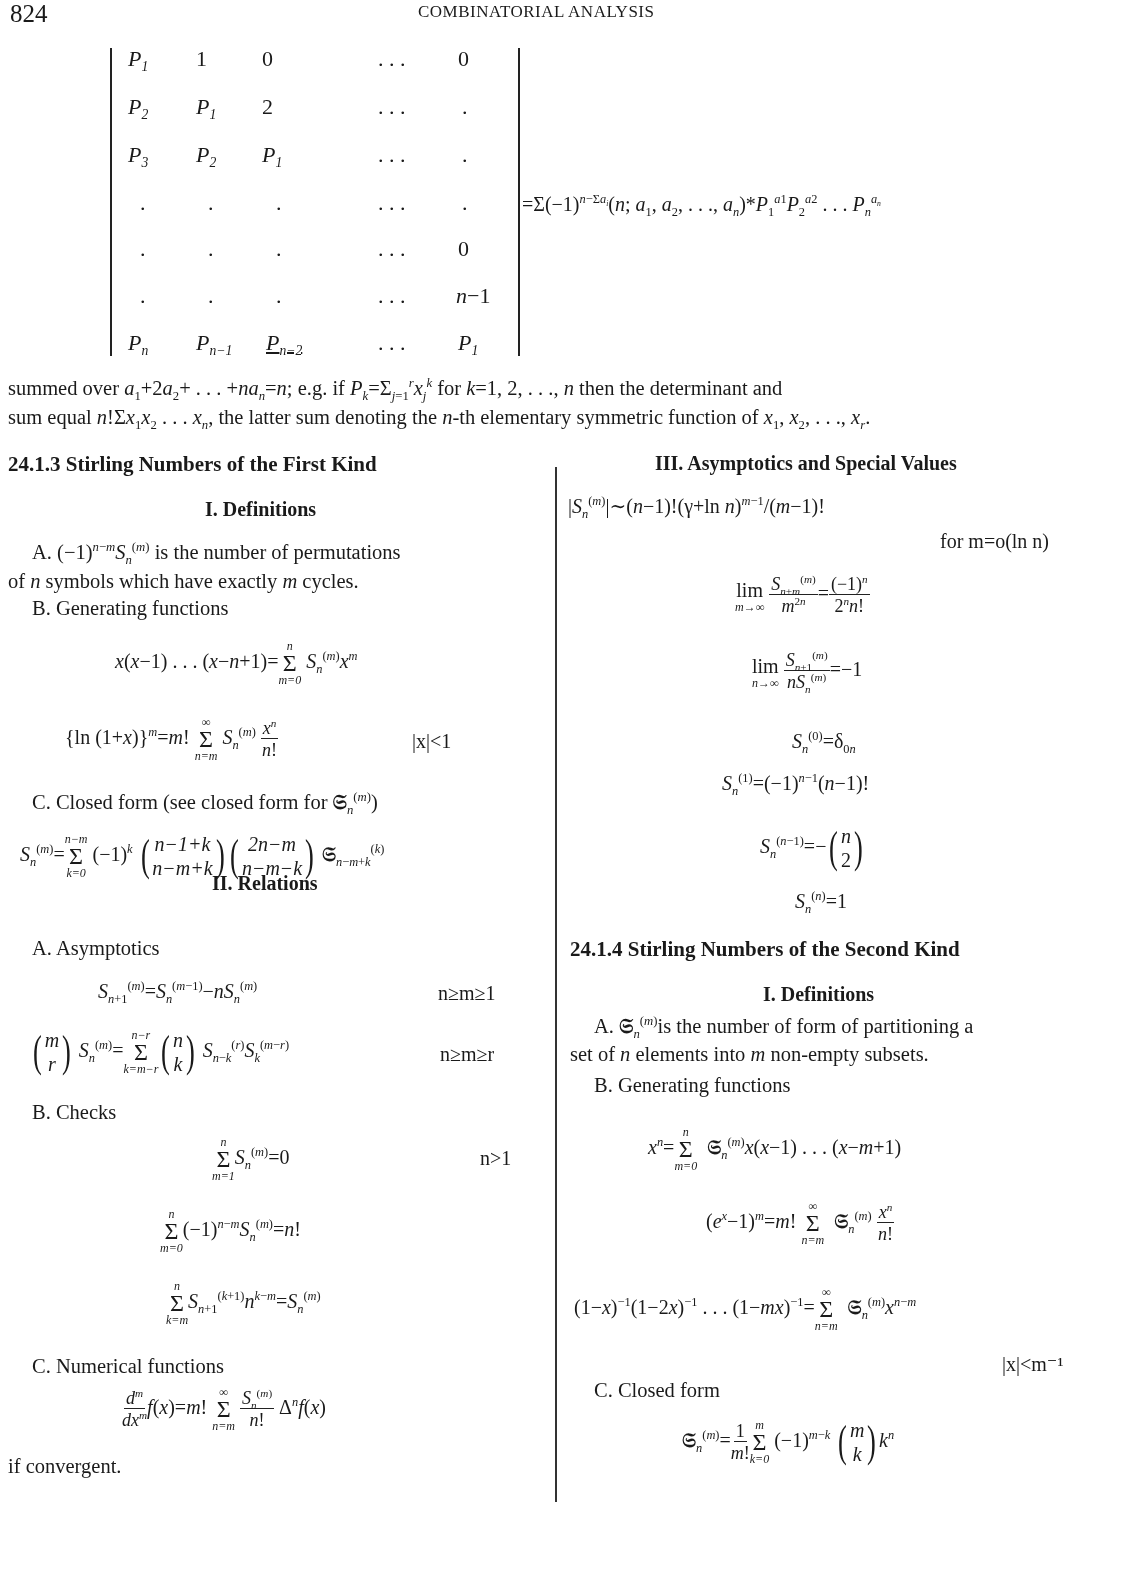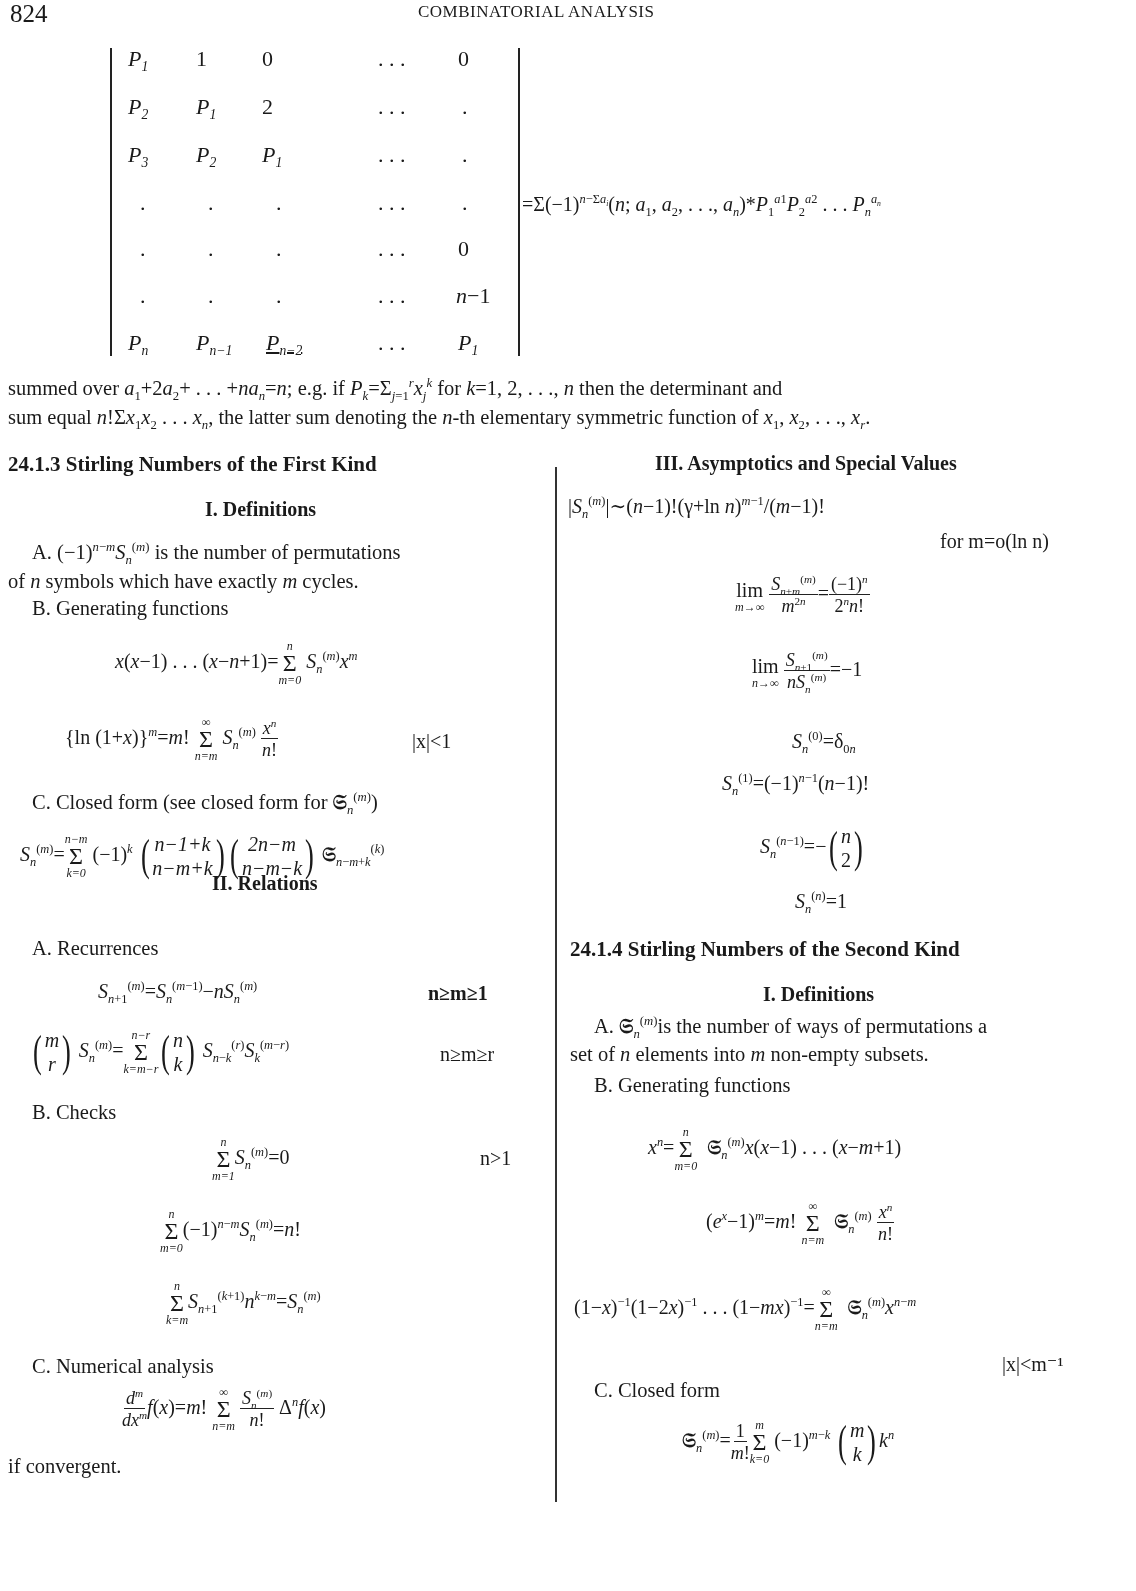--- a/index.html
+++ b/index.html
@@ -140,26 +140,26 @@
       <span class="in">
         <span>2<i>n</i>−<i>m</i></span>
         <span><i>n</i>−<i>m</i>−<i>k</i></span>
       </span>
       <span class="p">)</span>
     </span>
   <span class="frak">𝔖</span><sub><i>n</i>−<i>m</i>+<i>k</i></sub><sup>(<i>k</i>)</sup>
 </div>
 
 <div class="abs h-sub" style="left:212px; top:872px;">II. Relations</div>
-<div class="abs para" style="left:32px; top:934px;">A.  Recurrences</div>
+<div class="abs para" style="left:32px; top:934px;">A.  Asymptotics</div>
 
 <div class="abs eq" style="left:98px; top:980px;">
   <i>S</i><sub><i>n</i>+1</sub><sup>(<i>m</i>)</sup>=<i>S</i><sub><i>n</i></sub><sup>(<i>m</i>−1)</sup>−<i>nS</i><sub><i>n</i></sub><sup>(<i>m</i>)</sup>
 </div>
-<div class="abs eq" style="left:428px; top:982px;font-weight:bold;">n≥m≥1</div>
+<div class="abs eq" style="left:438px; top:982px;">n≥m≥1</div>
 
 <div class="abs eq" style="left:30px; top:1028px;">
   <span class="binom">
       <span class="p">(</span>
       <span class="in">
         <span>m</span>
         <span>r</span>
       </span>
       <span class="p">)</span>
     </span> <i>S</i><sub><i>n</i></sub><sup>(<i>m</i>)</sup>=<span class="sum">
@@ -197,21 +197,21 @@
 </div>
 
 <div class="abs eq" style="left:166px; top:1280px;">
   <span class="sum">
       <span class="lim">n</span>
       <span class="sig">Σ</span>
       <span class="lim">k=m</span>
     </span><i>S</i><sub><i>n</i>+1</sub><sup>(<i>k</i>+1)</sup><i>n</i><sup><i>k</i>−<i>m</i></sup>=<i>S</i><sub><i>n</i></sub><sup>(<i>m</i>)</sup>
 </div>
 
-<div class="abs para" style="left:32px; top:1352px;">C.  Numerical analysis</div>
+<div class="abs para" style="left:32px; top:1352px;">C.  Numerical functions</div>
 
 <div class="abs eq" style="left:122px; top:1386px;">
   <span class="frac">
       <span class="num"><i>d<sup>m</sup></i></span>
       <span class="den"><i>dx<sup>m</sup></i></span>
     </span><i>f</i>(<i>x</i>)=<i>m</i>! <span class="sum">
       <span class="lim">∞</span>
       <span class="sig">Σ</span>
       <span class="lim">n=m</span>
     </span> <span class="frac">
@@ -272,21 +272,21 @@
 </div>
 
 <div class="abs eq" style="left:795px; top:890px;">
   <i>S</i><sub><i>n</i></sub><sup>(<i>n</i>)</sup>=1
 </div>
 
 <div class="abs h-sec" style="left:570px; top:937px;">24.1.4   Stirling Numbers of the Second Kind</div>
 <div class="abs h-sub" style="left:763px; top:983px;">I. Definitions</div>
 
 <div class="abs para" style="left:594px; top:1012px;">
-  <span>A.</span> <span class="frak">𝔖</span><sub><i>n</i></sub><sup>(<i>m</i>)</sup><span>is the number of ways of permutations a</span>
+  <span>A.</span> <span class="frak">𝔖</span><sub><i>n</i></sub><sup>(<i>m</i>)</sup><span>is the number of form of partitioning a</span>
 </div>
 <div class="abs para" style="left:570px; top:1040px;">set of <i>n</i> elements into <i>m</i> non-empty subsets.</div>
 <div class="abs para" style="left:594px; top:1071px;">B.  Generating functions</div>
 
 <div class="abs eq" style="left:648px; top:1126px;">
   <i>x</i><sup><i>n</i></sup>=<span class="sum">
       <span class="lim">n</span>
       <span class="sig">Σ</span>
       <span class="lim">m=0</span>
     </span> &nbsp;<span class="frak">𝔖</span><sub><i>n</i></sub><sup>(<i>m</i>)</sup><i>x</i>(<i>x</i>−1) . . . (<i>x</i>−<i>m</i>+1)

